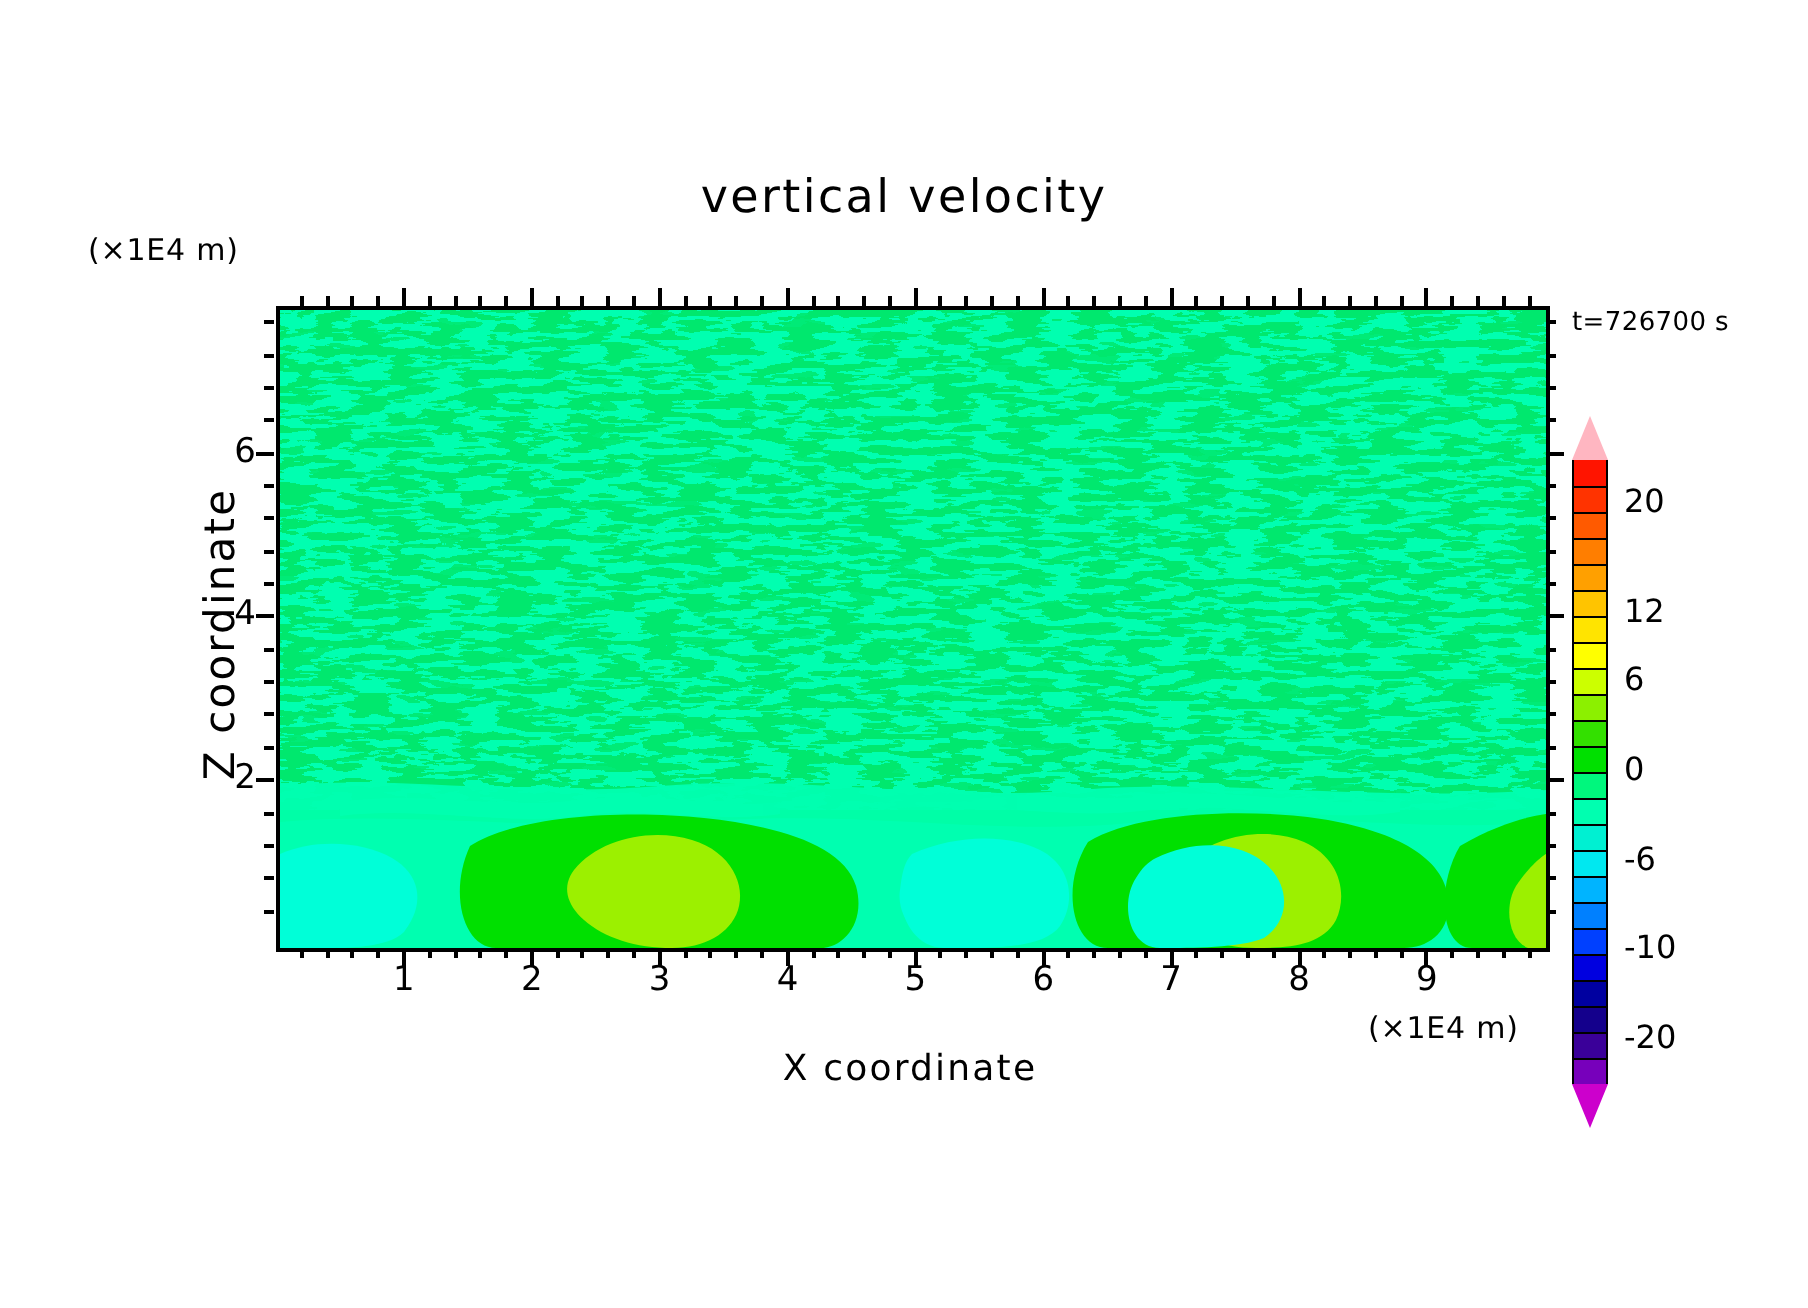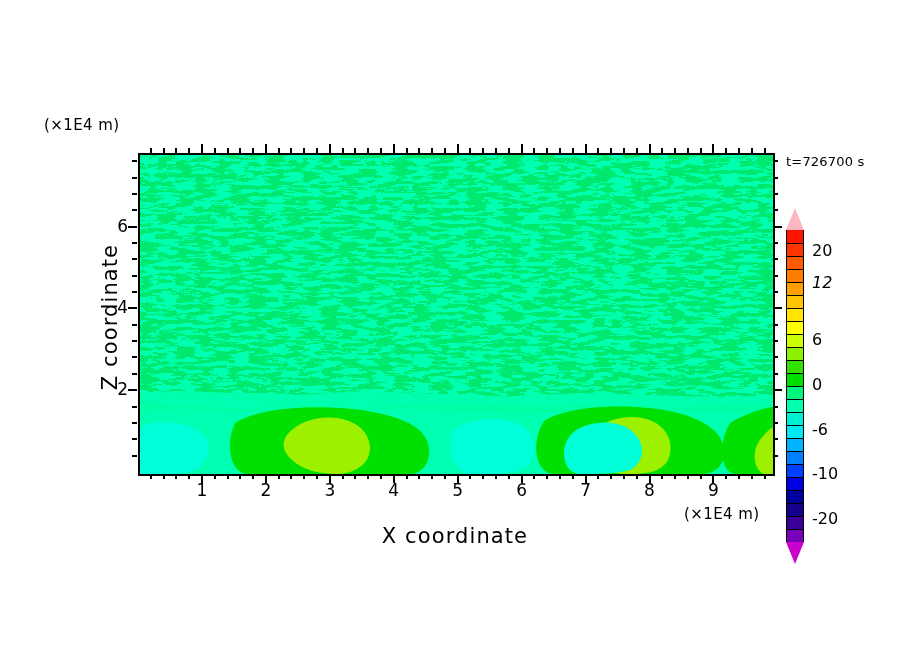--- a/index.html
+++ b/index.html
@@ -17,21 +17,21 @@
   #plot-title{
     left:0;top:86px;width:904px;text-align:center;
     font-size:23px;letter-spacing:1.2px;
   }
 
   #y-units{left:44px;top:116px;font-size:15px;letter-spacing:.4px;}
   #x-units{left:684px;top:505px;font-size:15px;letter-spacing:.4px;}
 
   #x-axis-label{
     left:260px;top:524px;width:390px;text-align:center;
-    font-size:21px;letter-spacing:1.1px;
+    font-size:18px;letter-spacing:1.1px;
   }
   #y-axis-label{
     left:-10px;top:305px;width:240px;text-align:center;
     font-size:21px;letter-spacing:1.1px;
     transform:rotate(-90deg);transform-origin:50% 50%;
   }
 
   #time-stamp{
     left:786px;top:154px;font-size:13px;letter-spacing:.2px;
   }
@@ -62,20 +62,21 @@
   .cb-band + .cb-band{border-top:1px solid #000;}
   #cb-top-arrow{position:absolute;left:786px;top:208px;width:0;height:0;}
   #cb-bot-arrow{position:absolute;left:786px;width:0;height:0;}
   .cb-ticklabel{position:absolute;left:812px;font-size:16px;}
 </style>
 </head>
 <body>
 
 <div id="root">
 
+  <div class="txt" id="plot-title">vertical velocity</div>
 
   <div class="txt" id="y-units">(×1E4 m)</div>
   <div class="txt" id="x-units">(×1E4 m)</div>
 
   <div class="txt" id="x-axis-label">X coordinate</div>
   <div class="txt" id="y-axis-label">Z coordinate</div>
 
   <div class="txt" id="time-stamp">t=726700 s</div>
 
   <div id="plot-frame">
@@ -381,21 +382,21 @@
       <div class="cb-band" style="background: rgb(0, 64, 255);"></div>
       <div class="cb-band" style="background: rgb(0, 0, 224);"></div>
       <div class="cb-band" style="background: rgb(0, 0, 160);"></div>
       <div class="cb-band" style="background: rgb(20, 0, 140);"></div>
       <div class="cb-band" style="background: rgb(58, 0, 153);"></div>
       <div class="cb-band" style="background: rgb(119, 0, 187);"></div>
     </div>
   <div id="cb-bot-arrow" style="left: 786px; top: 542px; border-left: 9px solid transparent; border-right: 9px solid transparent; border-top: 22px solid rgb(204, 0, 204);"></div>
   <div id="cb-labels">
       <div class="cb-ticklabel" style="top: 241.286px;">20</div>
-      <div class="cb-ticklabel" style="top: 273px; font-style: italic;">12</div>
+      <div class="cb-ticklabel" style="top: 296px;">12</div>
       <div class="cb-ticklabel" style="top: 330.429px;">6</div>
       <div class="cb-ticklabel" style="top: 375px;">0</div>
       <div class="cb-ticklabel" style="top: 419.571px;">-6</div>
       <div class="cb-ticklabel" style="top: 464.143px;">-10</div>
       <div class="cb-ticklabel" style="top: 508.714px;">-20</div>
     </div>
 
 </div>
 
 </body></html>

